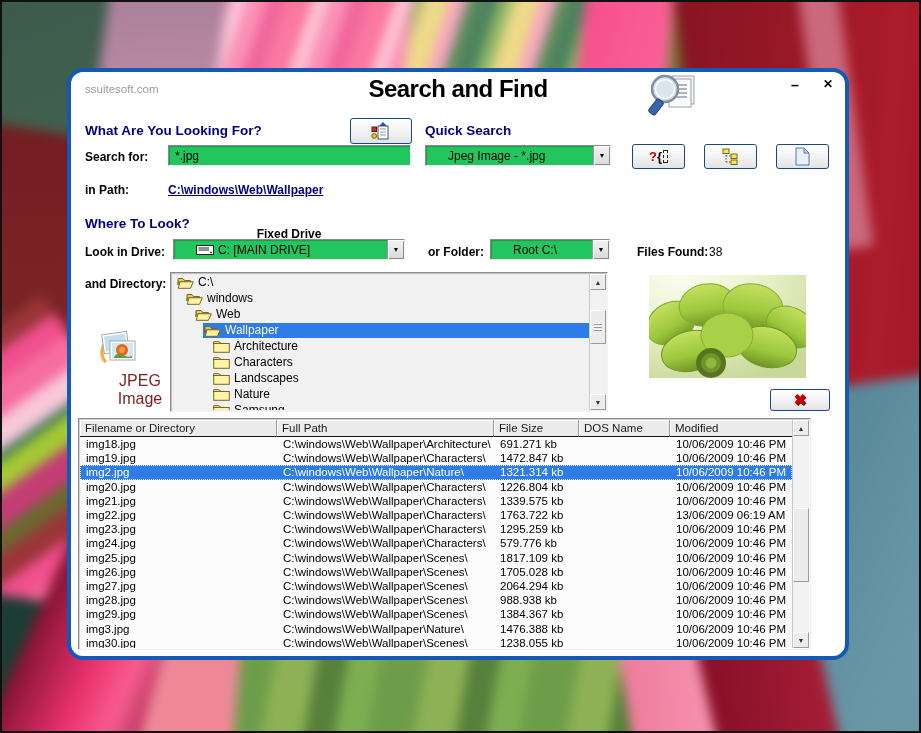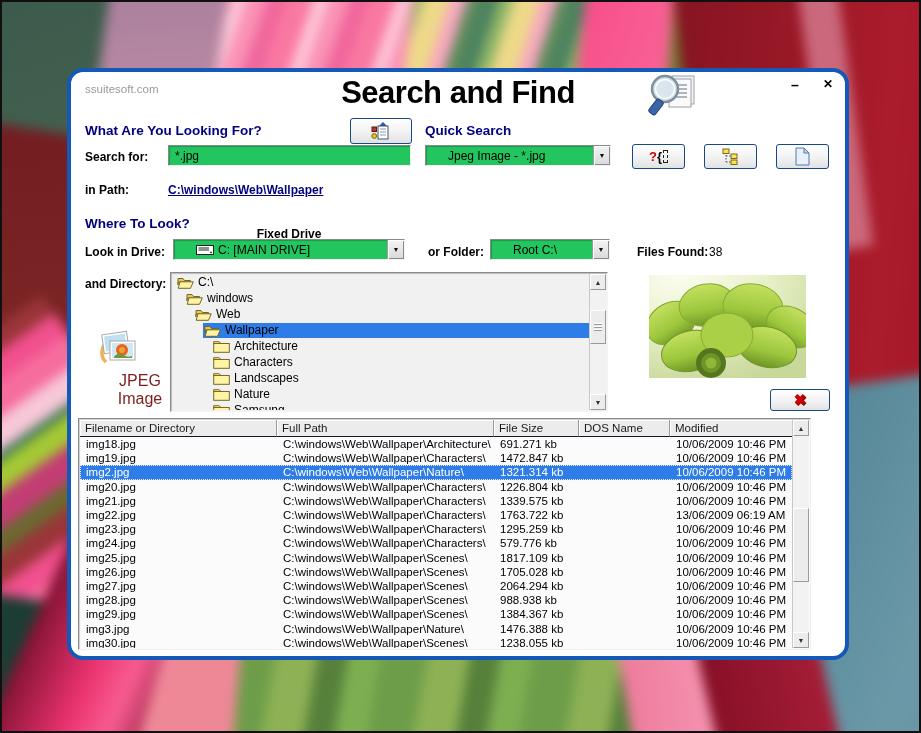--- a/index.html
+++ b/index.html
@@ -56,21 +56,21 @@
   .sb-btn{position:absolute;left:0;width:16px;height:16px;background:#ececec;
           border:1px solid #9a9a9a;border-top-color:#fff;border-left-color:#fff;
           display:flex;align-items:center;justify-content:center;font-size:7px;color:#333;}
   .sb-thumb{position:absolute;left:0;width:16px;background:#ececec;border:1px solid #9a9a9a;
           border-top-color:#fff;border-left-color:#fff;}
   .grip{position:absolute;left:3px;right:3px;height:1px;background:#9a9a9a;box-shadow:0 -1px 0 #fff;}
   
   #tree{background:#f1f1f1;overflow:hidden;}
   .trow{height:16px;display:flex;align-items:center;gap:4px;font-size:12px;color:#000;padding-left:4px;white-space:nowrap;}
   .trow .hl{display:flex;align-items:center;gap:4px;padding:0 3px 0 1px;height:15px;}
-  .trow.sel .hl{background:#2d7ce8;color:#000000;flex:1;}
+  .trow.sel .hl{background:#2d7ce8;color:#fef9c3;flex:1;}
   
   #table{background:#fbfbfb;border:1px solid #8a8a8a;border-bottom-color:#f0f0f0;border-right-color:#f0f0f0;
          box-shadow:inset 1px 1px 1px rgba(0,0,0,.18);}
   .thead{display:flex;height:17px;}
   .th{background:#ececec;font-size:11.5px;color:#1a1a1a;display:flex;align-items:center;padding-left:5px;
       border-right:1px solid #9a9a9a;border-bottom:1px solid #0f172a;
       box-shadow:inset 1px 1px 0 #fff;white-space:nowrap;overflow:hidden;}
   .trowf{display:flex;height:14.2px;font-size:11.5px;color:#000;align-items:center;}
   .trowf.sel{background:#2d7ce8;color:#fff;outline:1px dotted #e8f0ff;outline-offset:-1px;}
   .td{padding-left:6px;white-space:nowrap;overflow:hidden;}
@@ -98,21 +98,21 @@
     <div class="st14"></div>
     <div class="st15"></div>
     <div class="st16"></div>
   <div class="st17"></div>
 </div>
 <div class="frame"></div>
 
 <div id="win">
 
   <div class="abs" style="left:14px;top:11px;font-size:11.5px;color:#9a9a9a;">ssuitesoft.com</div>
-  <div class="abs" style="left:0;right:0;top:3px;text-align:center;font-size:31px;font-weight:bold;color:#000;letter-spacing:-0.5px;">Search and Find</div>
+  <div class="abs" style="left:0;right:0;top:3px;text-align:center;font-size:24px;font-weight:bold;color:#000;letter-spacing:-0.5px;">Search and Find</div>
 
   <svg class="abs" style="left:575px;top:1px;" width="54" height="48" viewBox="0 0 54 48">
     <rect x="26" y="3" width="22" height="28" fill="#f3f3f3" stroke="#9aa0a8"></rect>
     <rect x="23" y="6" width="22" height="28" fill="#fafafa" stroke="#9aa0a8"></rect>
     <g stroke="#8c97a6" stroke-width="1.4">
       <line x1="30" y1="12" x2="41" y2="12"></line>
         <line x1="30" y1="16" x2="41" y2="16"></line>
       <line x1="30" y1="20" x2="41" y2="20"></line>
         <line x1="30" y1="24" x2="41" y2="24"></line>
     </g>

